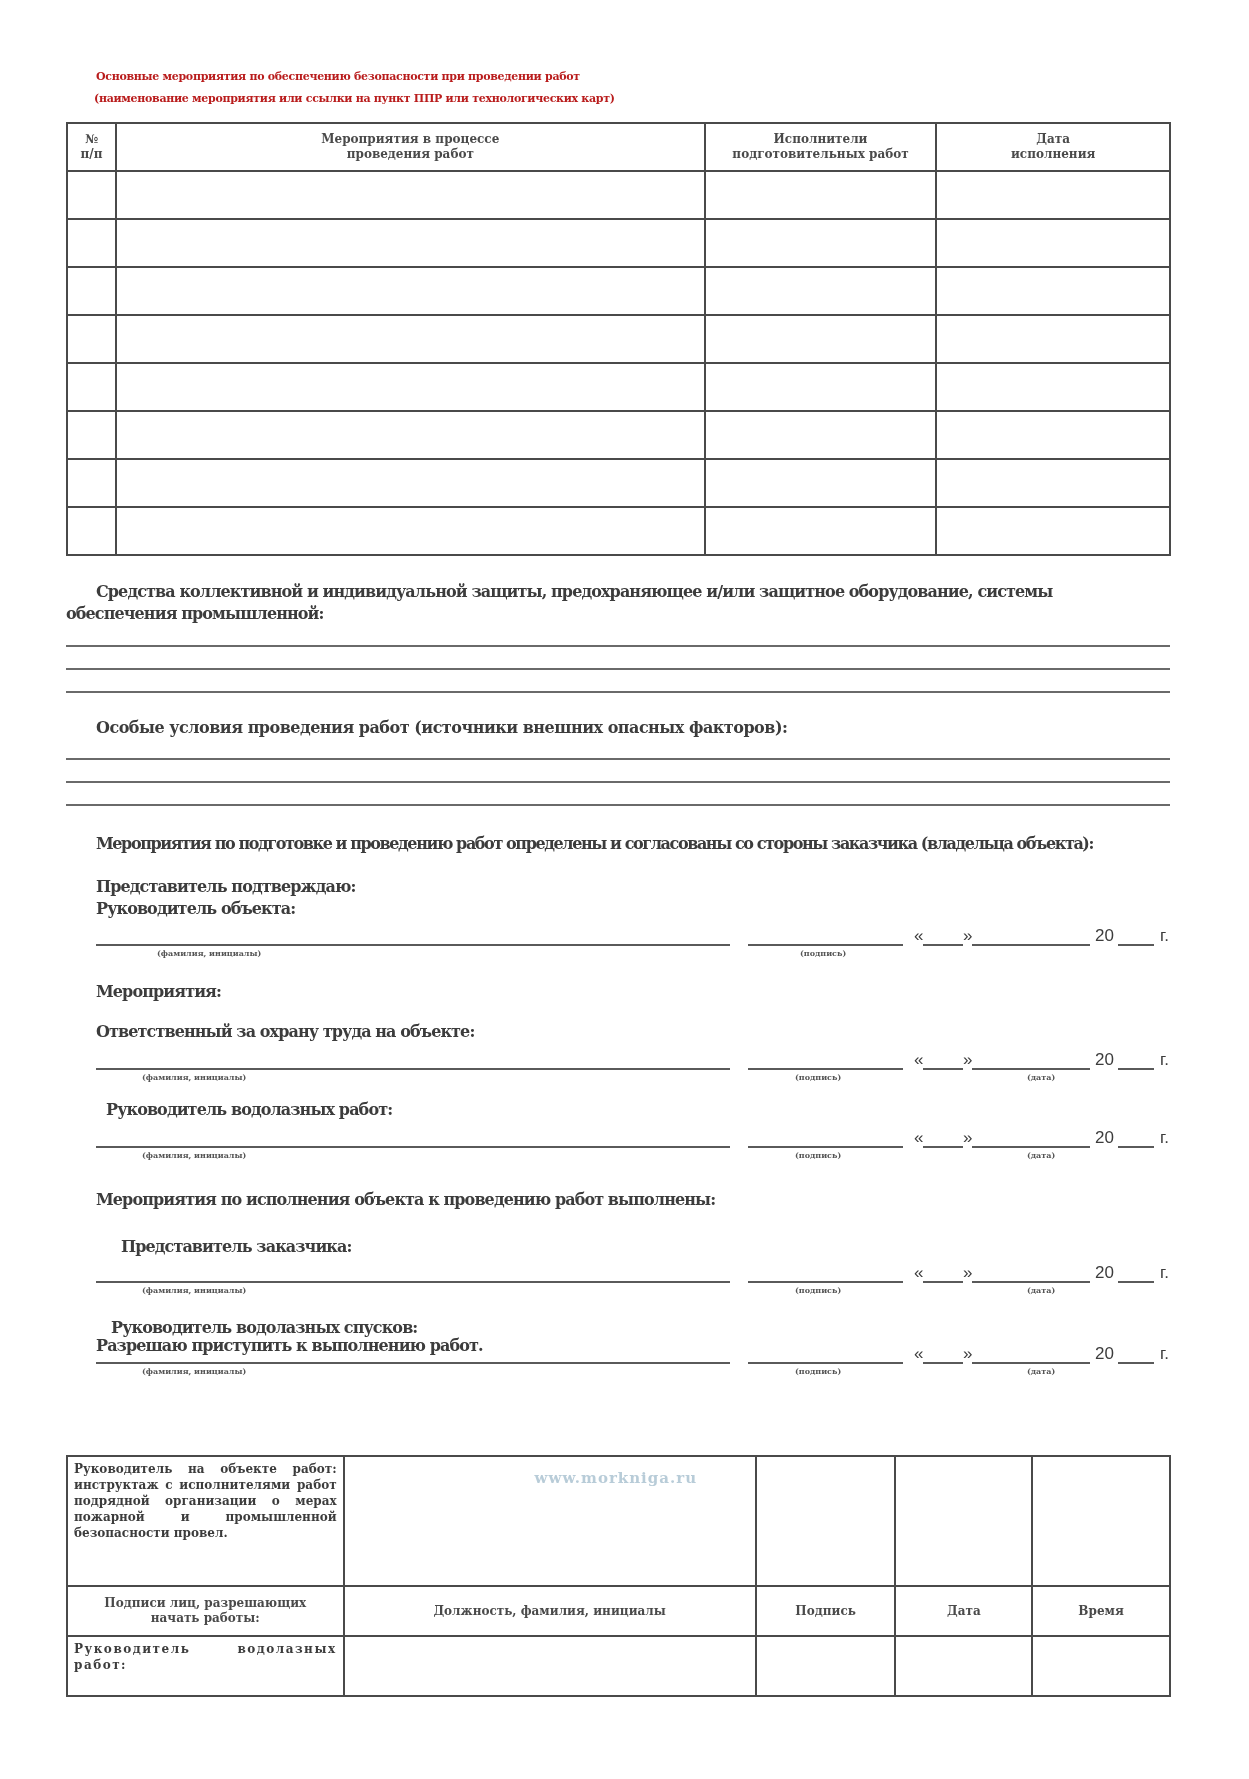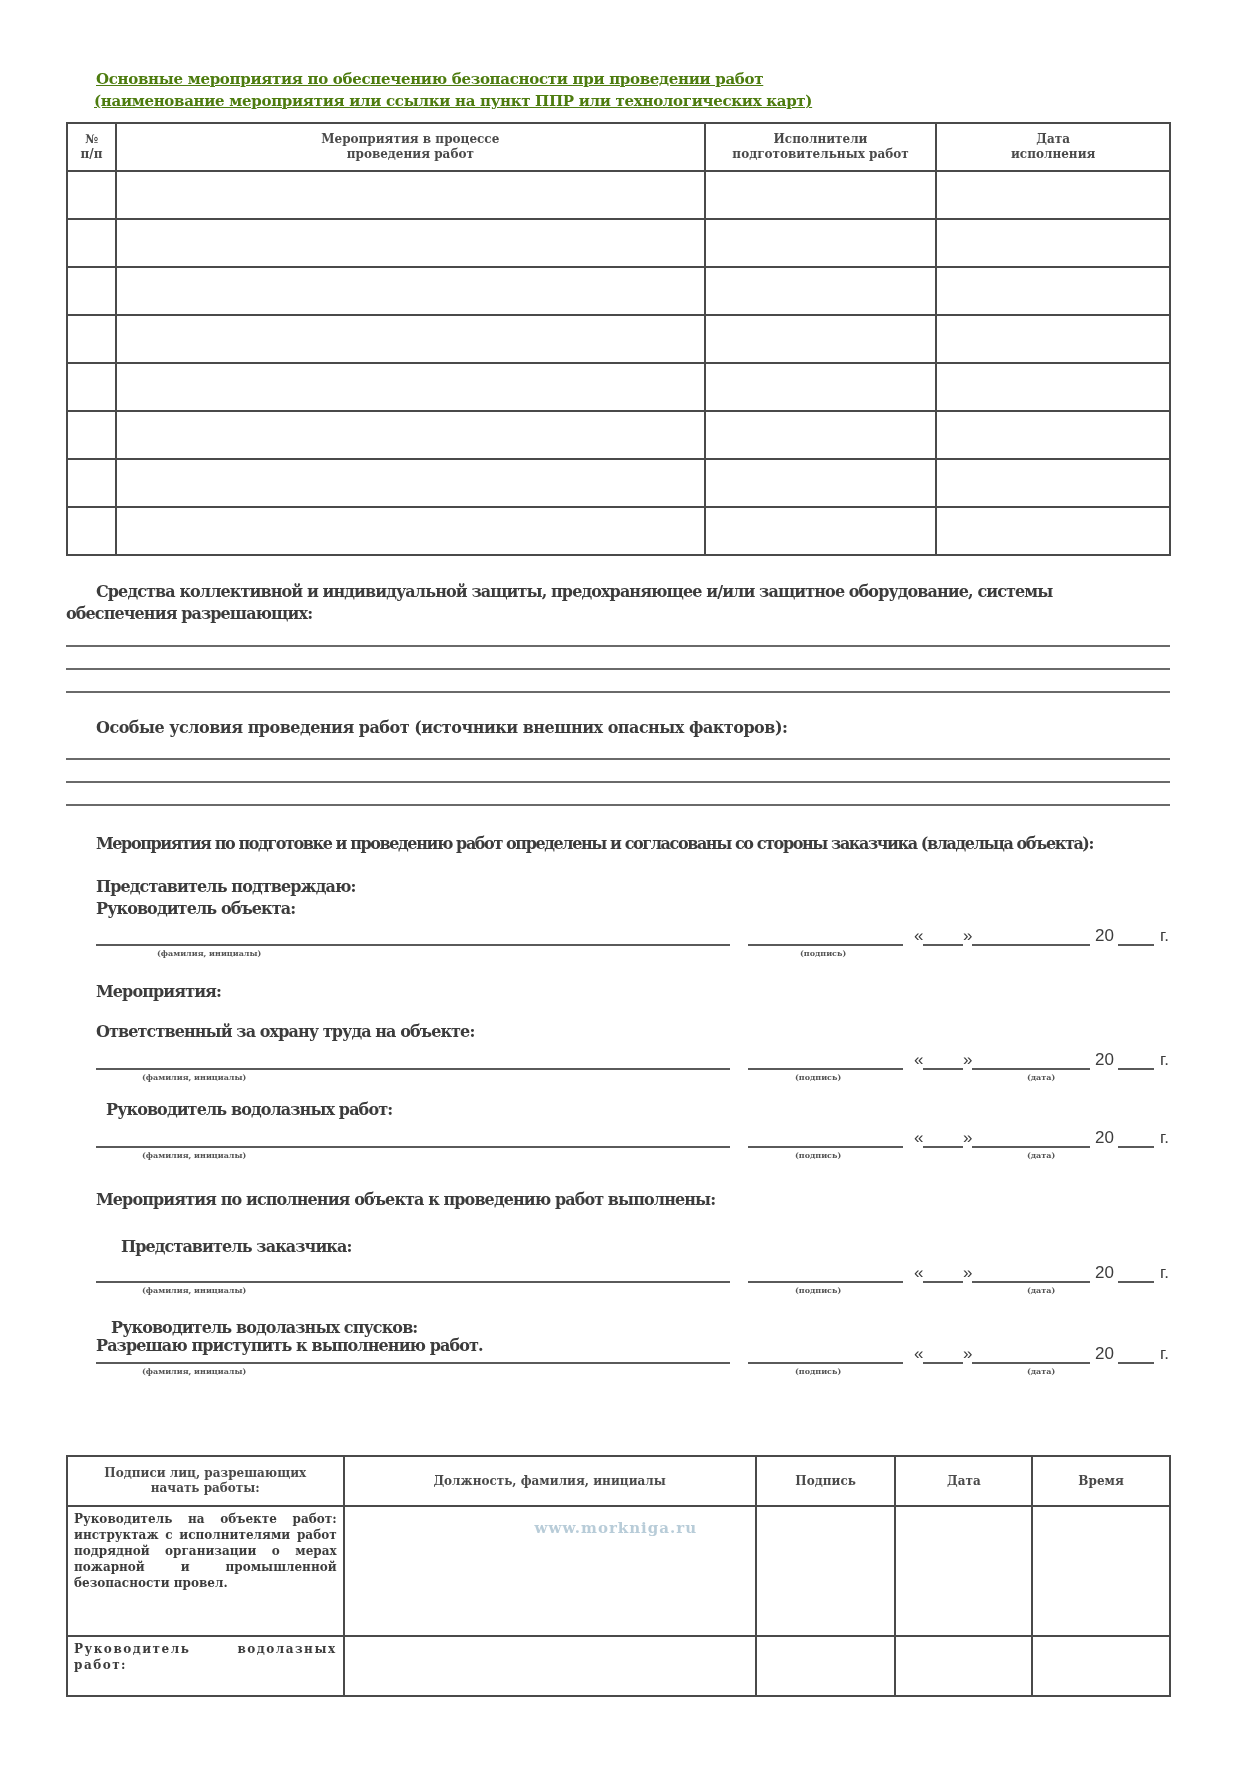--- a/index.html
+++ b/index.html
@@ -2,21 +2,21 @@
 <html><head>
 <meta charset="utf-8">
 <style>
   html, body { margin: 0; padding: 0; background: #ffffff; }
   body {
     width: 1249px; height: 1779px; position: relative; overflow: hidden;
     font-family: "DejaVu Serif", "Liberation Serif", serif;
     color: #3a3a3a;
   }
   .abs { position: absolute; }
-  .txt { font-size: 15px; font-weight: bold; color: #4d7c0f; white-space: nowrap; letter-spacing: -0.3px; text-decoration: underline; }
+  .txt { font-size: 11px; font-weight: bold; color: #b91c1c; white-space: nowrap; letter-spacing: -0.3px; }
   .txt-cond { font-size: 16px; font-weight: bold; color: #3c3c3c; white-space: nowrap; letter-spacing: -0.9px; }
   .small-cap { font-size: 8px; color: #555; font-weight: bold; white-space: nowrap; }
 
   
   table.grid { border-collapse: collapse; position: absolute; }
   table.grid td, table.grid th {
     border: 2px solid #4a4a4a; padding: 0; vertical-align: middle;
   }
   .th-text { font-size: 12px; font-weight: bold; color: #4a4a4a; text-align: center; line-height: 15px; }
 
@@ -100,21 +100,21 @@
   <tr style="height:48px;">
         <td></td>
         <td></td>
         <td></td>
         <td></td>
       </tr>
 </tbody>
   </table>
 
 <div class="abs txt-cond" style="left:96px; top:582px;">Средства коллективной и индивидуальной защиты,  предохраняющее и/или защитное оборудование, системы</div>
-<div class="abs txt-cond" style="left:66px; top:604px;">обеспечения разрешающих:</div>
+<div class="abs txt-cond" style="left:66px; top:604px;">обеспечения промышленной:</div>
 <div class="rule" style="top:645px; left:66px; width:1104px;"></div>
 <div class="rule" style="top:668px; left:66px; width:1104px;"></div>
 <div class="rule" style="top:691px; left:66px; width:1104px;"></div>
 
 <div class="abs txt-cond" style="left:96px; top:718px; letter-spacing:-0.5px;">Особые условия проведения работ (источники внешних опасных факторов):</div>
 <div class="rule" style="top:758px; left:66px; width:1104px;"></div>
 <div class="rule" style="top:781px; left:66px; width:1104px;"></div>
 <div class="rule" style="top:804px; left:66px; width:1104px;"></div>
 
 <div class="abs txt-cond" style="left:96px; top:834px; letter-spacing:-1.4px; font-size:16px;">Мероприятия по подготовке и проведению работ определены и согласованы со стороны заказчика (владельца объекта):</div>
@@ -207,49 +207,49 @@
 
 <table class="grid" style="left:66px; top:1455px; width:1105px;">
   <colgroup>
     <col style="width:277px">
       <col style="width:413px">
       <col style="width:140px">
       <col style="width:137px">
       <col style="width:138px">
   </colgroup>
   <tbody>
-      <tr style="height:50px;">
-    <th>
-          <div class="th-text"><span>Подписи лиц, разрешающих</span><br><span>начать работы:</span></div>
-        </th>
-    <th>
-          <div class="th-text">Должность, фамилия, инициалы</div>
-        </th>
-    <th>
-          <div class="th-text">Подпись</div>
-        </th>
-    <th>
-          <div class="th-text">Дата</div>
-        </th>
-    <th>
-          <div class="th-text">Время</div>
-        </th>
-  </tr>
-  <tr style="height:130px;">
+      <tr style="height:130px;">
     <td style="vertical-align:top;">
           <div class="cell-label">Руководитель на объекте работ: инструктаж с исполнителями работ подрядной организации о мерах пожарной и промышленной безопасности провел.</div>
         </td>
     <td style="vertical-align:top; position:relative;">
       <div class="watermark" style="position:absolute; left:190px; top:12px;">www.morkniga.ru</div>
       <span></span>
     </td>
     <td></td>
     <td></td>
     <td></td>
   </tr>
+  <tr style="height:50px;">
+    <th>
+          <div class="th-text"><span>Подписи лиц, разрешающих</span><br><span>начать работы:</span></div>
+        </th>
+    <th>
+          <div class="th-text">Должность, фамилия, инициалы</div>
+        </th>
+    <th>
+          <div class="th-text">Подпись</div>
+        </th>
+    <th>
+          <div class="th-text">Дата</div>
+        </th>
+    <th>
+          <div class="th-text">Время</div>
+        </th>
+  </tr>
   <tr style="height:60px;">
     <td style="vertical-align:top;">
           <div class="cell-label" style="letter-spacing:1.5px;">Руководитель водолазных работ:</div>
         </td>
     <td></td>
     <td></td>
     <td></td>
     <td></td>
   </tr>
 </tbody>

